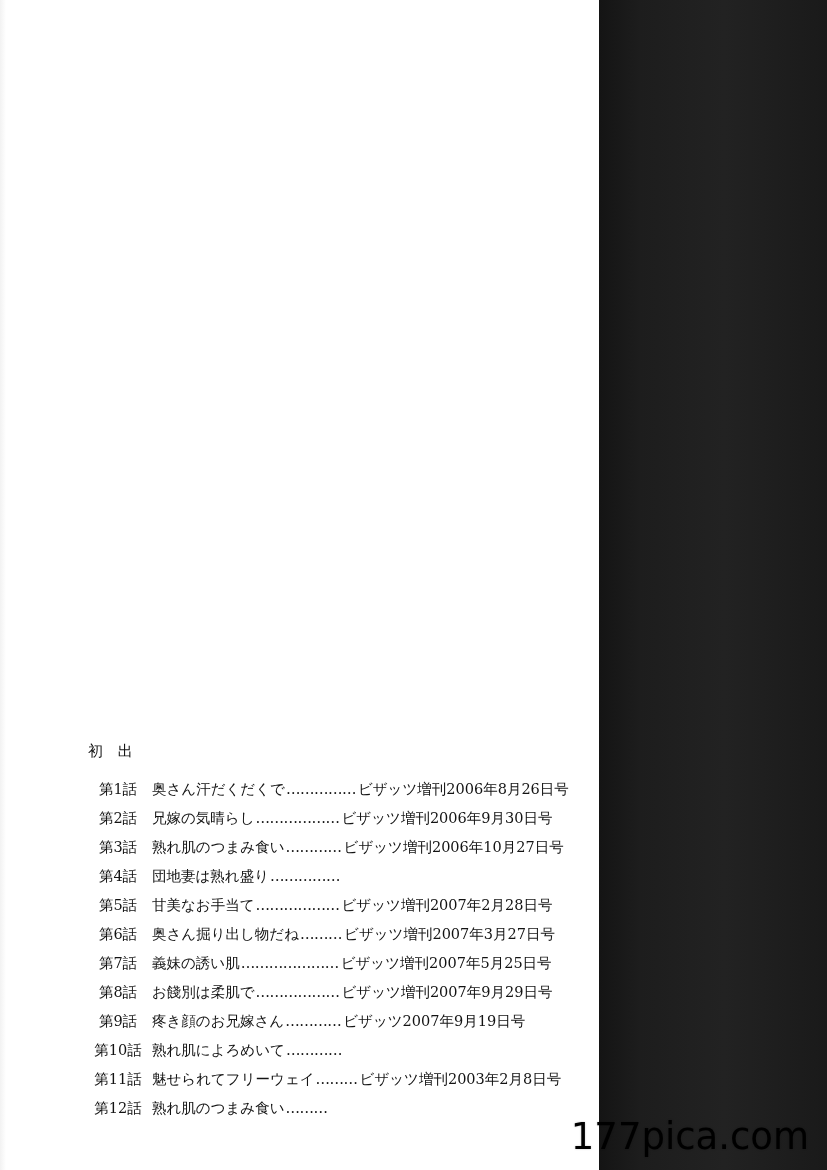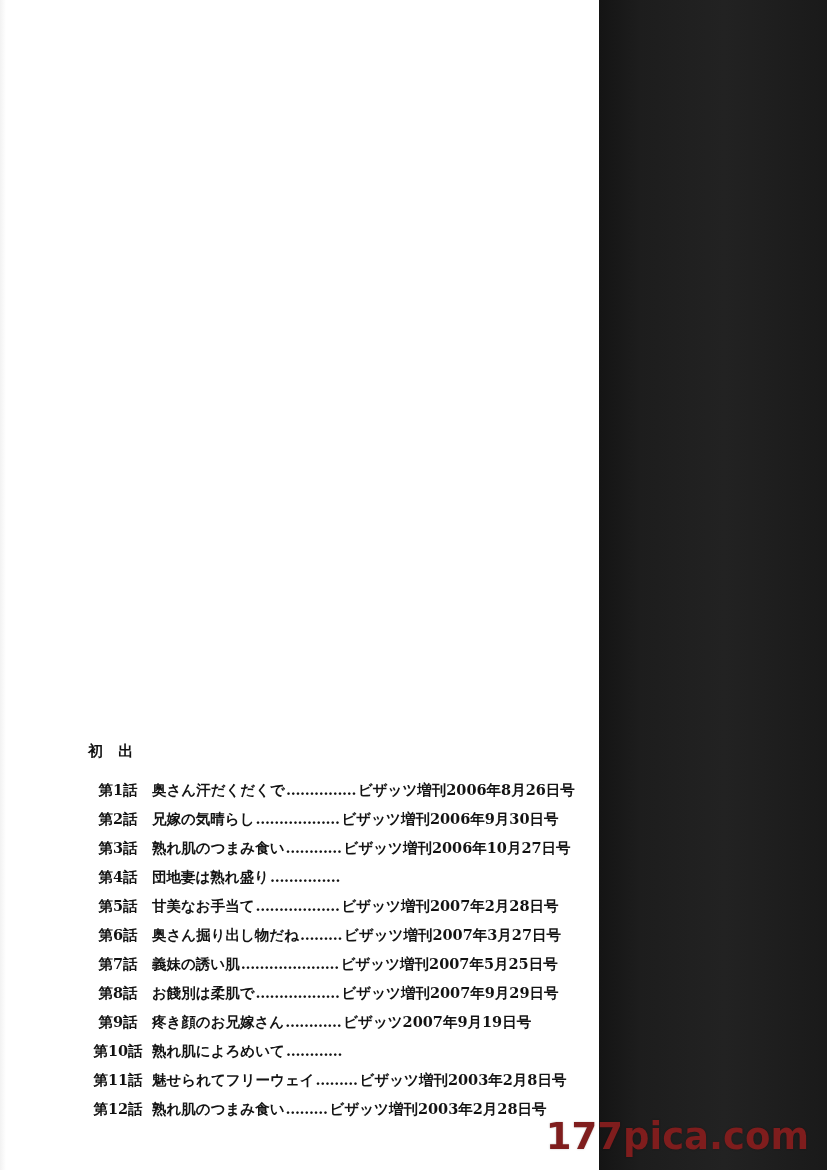--- a/index.html
+++ b/index.html
@@ -7,21 +7,20 @@
     padding: 0;
     background: #ffffff;
   }
   #page {
     position: relative;
     width: 827px;
     height: 1170px;
     background: #ffffff;
     overflow: hidden;
     font-family: "DejaVu Serif", "Liberation Serif", serif;
-    font-weight: bold;
   }
   
   #dark-band {
     position: absolute;
     top: 0;
     right: 0;
     width: 228px;
     height: 1170px;
     background: #1b1b1b;
   }
@@ -75,21 +74,21 @@
   .toc-source {
     padding-left: 1px;
   }
   
   #watermark {
     position: absolute;
     right: 18px;
     bottom: 12px;
     font-size: 37px;
     font-family: "DejaVu Sans", "Liberation Sans", sans-serif;
-    color: #7f1d1d;
+    color: #000000;
     letter-spacing: 0px;
     text-shadow: 0 0 2px rgba(0,0,0,0.25);
   }
   
   #paper-edge {
     position: absolute;
     left: 0; top: 0;
     width: 6px; height: 1170px;
     background: linear-gradient(to right, #f2f2f2, #ffffff);
   }
@@ -170,20 +169,19 @@
       <li class="toc-row">
         <span class="toc-ep">第11話</span>
         <span class="toc-title">魅せられてフリーウェイ</span>
         <span class="toc-dots">………</span>
         <span class="toc-source">ビザッツ増刊2003年2月8日号</span>
       </li>
       <li class="toc-row">
         <span class="toc-ep">第12話</span>
         <span class="toc-title">熟れ肌のつまみ食い</span>
         <span class="toc-dots">………</span>
-        <span class="toc-source">ビザッツ増刊2003年2月28日号</span>
       </li>
     </ul>
   </div>
 
   <div id="watermark">177pica.com</div>
 
 </div>
 
 </body></html>

